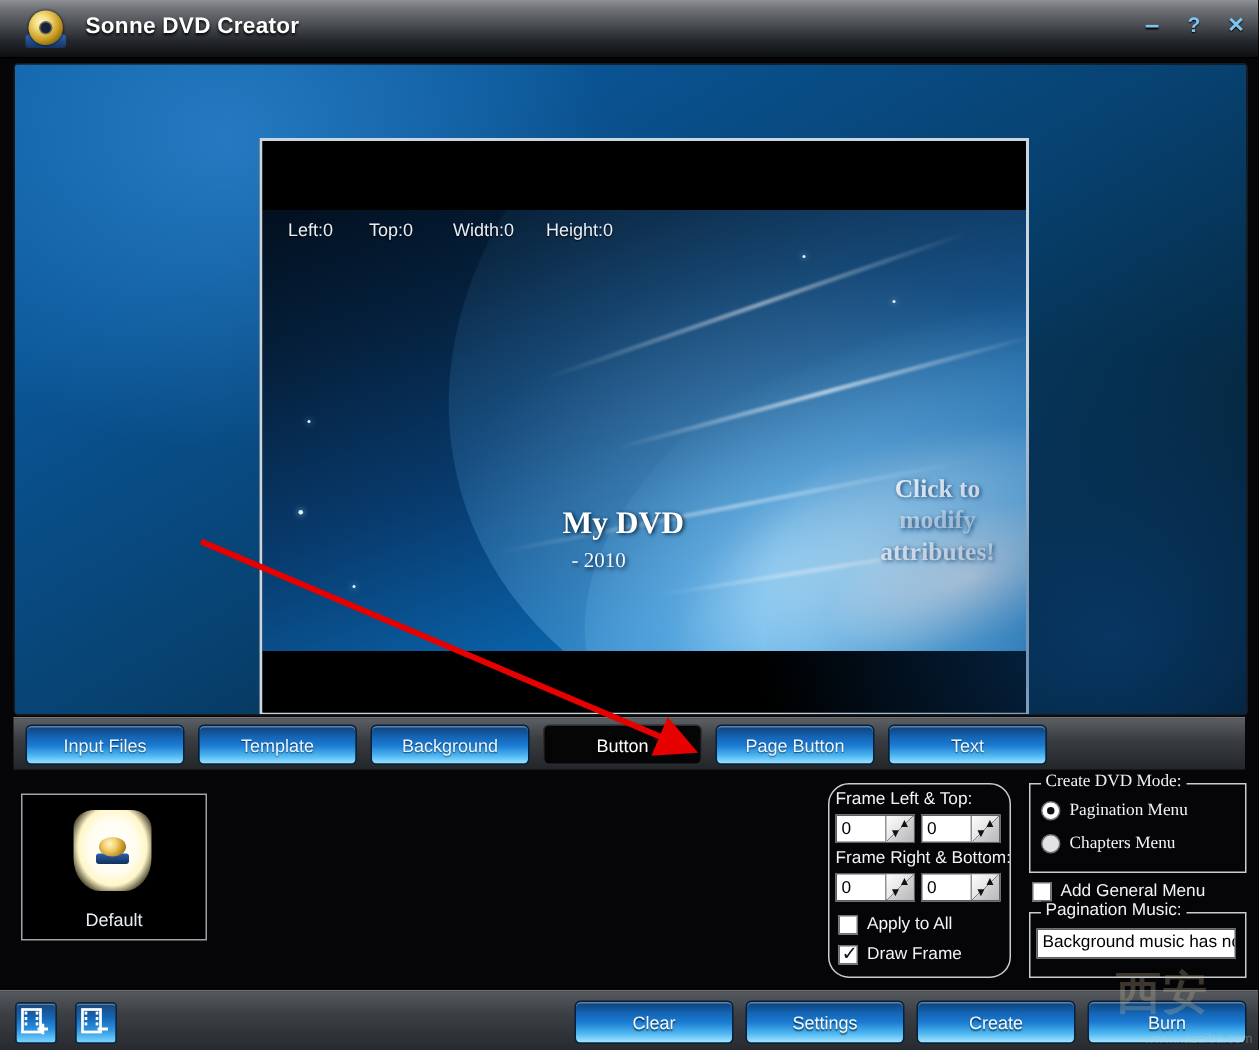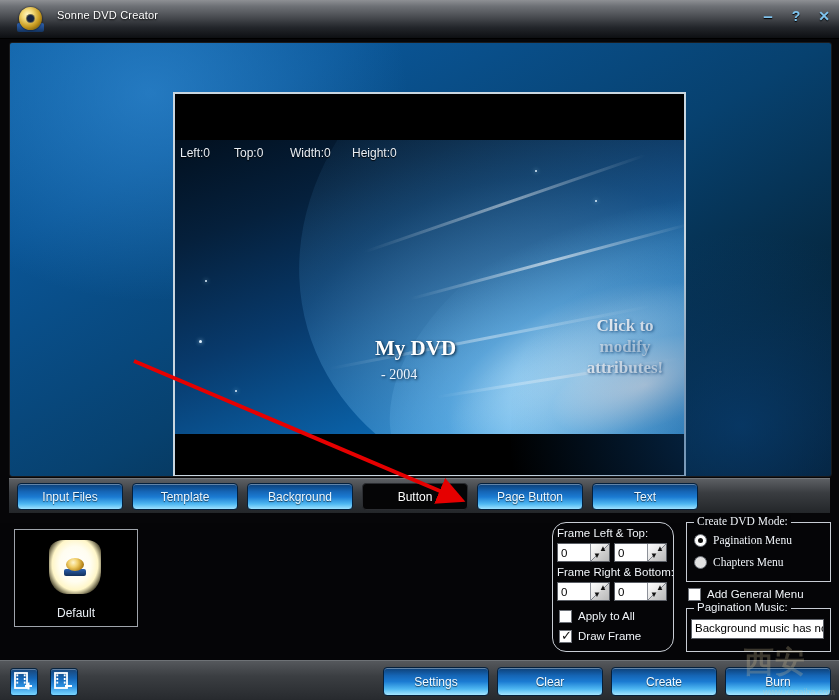--- a/index.html
+++ b/index.html
@@ -14,21 +14,21 @@
   .tb-round{position:absolute;left:0;top:0;width:839px;height:38px;
     border-top-left-radius:12px;border-top-right-radius:12px;overflow:hidden;}
   .app-icon{position:absolute;left:17px;top:6px;width:27px;height:26px;}
   .disc{position:absolute;left:2px;top:1px;width:23px;height:23px;border-radius:50%;
     background:radial-gradient(circle at 38% 34%,#fff7c9 0%,#f3d977 26%,#c79a20 58%,#7b5d0c 82%,#3b2c05 100%);
     box-shadow:0 0 2px #000;}
   .disc:after{content:"";position:absolute;left:8px;top:8px;width:7px;height:7px;border-radius:50%;
     background:#15233f;box-shadow:0 0 0 1px #6d6a52;}
   .disc-base{position:absolute;left:0;bottom:0;width:27px;height:9px;border-radius:2px;
     background:linear-gradient(180deg,#2e63b4 0%,#14345f 100%);}
-  .title-text{position:absolute;left:57px;top:9px;font-size:11px;font-weight:normal;color:#fff;
+  .title-text{position:absolute;left:57px;top:9px;font-size:15px;font-weight:bold;color:#fff;
     letter-spacing:.2px;text-shadow:0 1px 2px #000;}
   .tb-btns{position:absolute;right:8px;top:9px;display:flex;gap:14px;align-items:center;}
   .tb-btn{color:#7fc4ef;font-size:14px;font-weight:bold;line-height:14px;cursor:pointer;
     text-shadow:0 1px 1px #000;width:14px;text-align:center;}
   .tb-btn.min{font-size:17px;line-height:9px;}
 
   
   .body{position:absolute;left:9px;top:42px;width:821px;height:433px;
     background:linear-gradient(150deg,#0b5ca0 0%,#0a5596 22%,#07416f 52%,#05273f 78%,#031727 100%);
     border:1px solid #1a1a1c;border-radius:3px;overflow:hidden;}
@@ -55,21 +55,21 @@
     transform:rotate(-18deg);}
   .streak{position:absolute;height:3px;background:linear-gradient(90deg,rgba(255,255,255,0),rgba(255,255,255,.85),rgba(255,255,255,0));
     border-radius:3px;filter:blur(.6px);}
   .s1{left:180px;top:62px;width:300px;transform:rotate(-19deg);opacity:.55;}
   .s2{left:230px;top:120px;width:290px;transform:rotate(-15deg);opacity:.7;}
   .s3{left:150px;top:196px;width:330px;transform:rotate(-11deg);opacity:.45;}
   .s4{left:260px;top:236px;width:250px;transform:rotate(-9deg);opacity:.5;}
   .spark{position:absolute;width:2px;height:2px;border-radius:50%;background:#dff2ff;box-shadow:0 0 4px #bfe6ff;}
 
   .pv-topbar{position:absolute;left:0;top:0;width:509px;height:46px;background:#000;}
-  .pv-coords{position:absolute;left:5px;top:52px;font-size:12px;color:#e8eef5;
+  .pv-coords{position:absolute;left:17px;top:52px;font-size:12px;color:#e8eef5;
     text-shadow:0 1px 1px #000;white-space:nowrap;}
   .pv-coords span{display:inline-block;}
   .c-left{width:54px;} .c-top{width:56px;} .c-width{width:62px;}
   .pv-bottombar{position:absolute;left:0;top:340px;width:509px;height:41px;background:#000;}
 
   .dvd-title{position:absolute;left:200px;top:196px;font-family:"Liberation Serif",serif;
     font-size:21px;font-weight:bold;color:#fff;text-shadow:1px 1px 3px #021c33;}
   .dvd-year{position:absolute;left:206px;top:227px;font-family:"Liberation Serif",serif;
     font-size:14px;color:#eef6ff;text-shadow:1px 1px 3px #021c33;}
   .click-mod{position:absolute;left:385px;top:175px;width:130px;text-align:center;
@@ -189,21 +189,21 @@
         <div class="streak s2"></div>
         <div class="streak s3"></div>
         <div class="streak s4"></div>
         <div class="spark" style="left:30px;top:140px"></div>
         <div class="spark" style="left:24px;top:200px;width:3px;height:3px"></div>
         <div class="spark" style="left:60px;top:250px"></div>
         <div class="spark" style="left:420px;top:60px"></div>
         <div class="spark" style="left:360px;top:30px"></div>
 
         <div class="dvd-title">My DVD</div>
-        <div class="dvd-year">- 2004</div>
+        <div class="dvd-year">- 2010</div>
         <div class="click-mod">
           <span>Click to</span><br>
           <span class="dim">modify</span><br>
           <span>attributes!</span>
         </div>
 
       </div>
       <div class="pv-topbar"></div>
       <div class="pv-bottombar"></div>
       <div class="pv-coords">
@@ -320,24 +320,24 @@
           <rect x="5.4" y="9" width="1.8" height="2" fill="#fff"></rect>
           <rect x="5.4" y="12.6" width="1.8" height="2" fill="#fff"></rect>
         <rect x="12.8" y="5.4" width="1.8" height="2" fill="#fff"></rect>
           <rect x="12.8" y="9" width="1.8" height="2" fill="#fff"></rect>
           <rect x="12.8" y="12.6" width="1.8" height="2" fill="#fff"></rect>
         <rect x="14" y="16" width="7" height="2" fill="#fff"></rect>
       </svg>
     </div>
     <div class="actions">
       <div class="abtn">
+          <span>Clear</span>
+        </div>
+      <div class="abtn">
           <span>Settings</span>
-        </div>
-      <div class="abtn">
-          <span>Clear</span>
         </div>
       <div class="abtn">
           <span>Create</span>
         </div>
       <div class="abtn">
           <span>Burn</span>
         </div>
     </div>
   </div>
 

